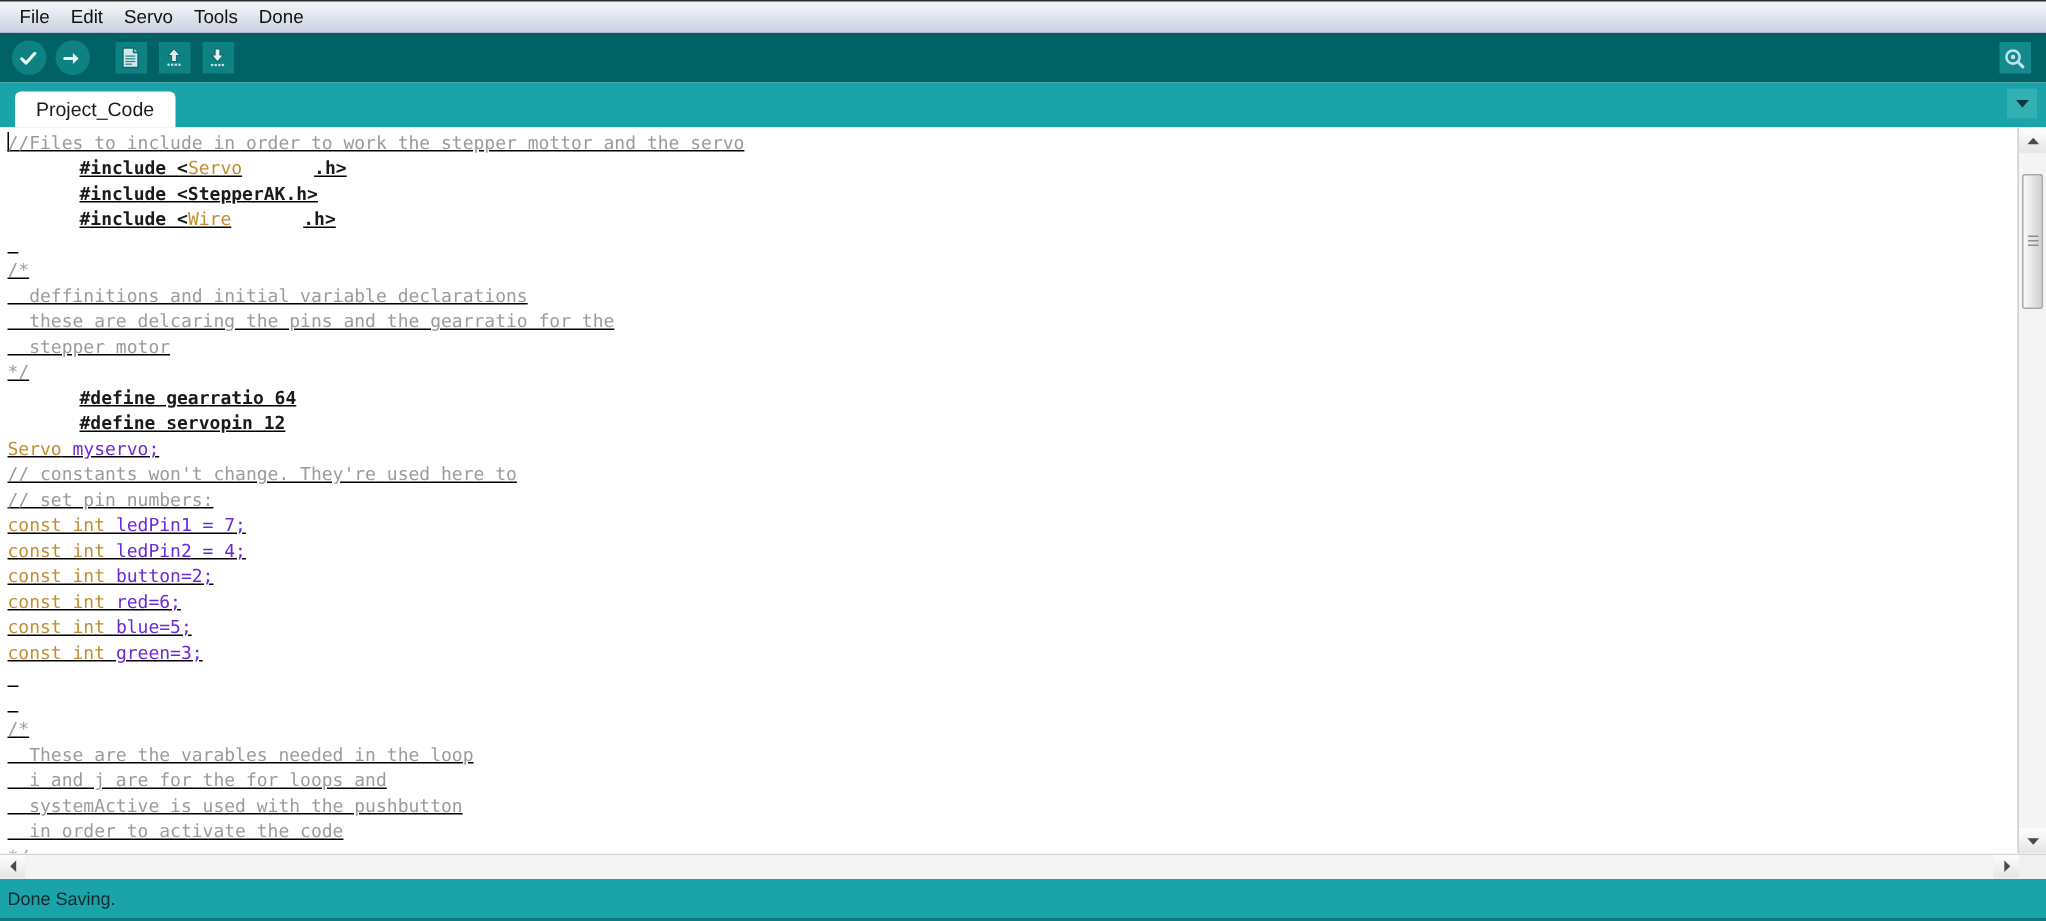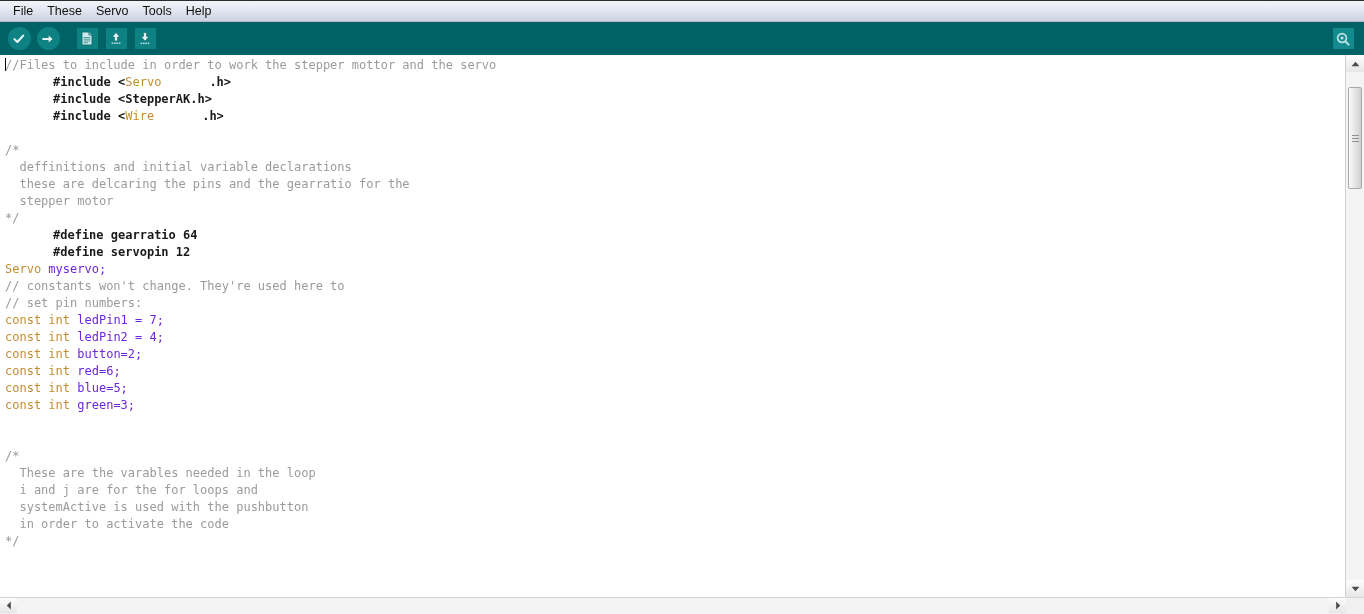--- a/index.html
+++ b/index.html
@@ -124,20 +124,21 @@
     cursor: default;
   }
 
   
   .editor-wrap {
     flex: 1 1 auto;
     position: relative;
     background: #ffffff;
     display: flex;
     overflow: hidden;
+    text-decoration: underline;
   }
   .code-area {
     flex: 1 1 auto;
     position: relative;
     overflow: hidden;
     background: #ffffff;
     padding: 2px 0 0 5px;
     box-sizing: border-box;
   }
   .code {
@@ -229,24 +230,24 @@
   }
   svg { display: block; }
 </style>
 </head>
 <body>
 
 <div id="app">
 
   <div class="menubar">
     <div class="menu-item">File</div>
-    <div class="menu-item">These</div>
+    <div class="menu-item">Edit</div>
     <div class="menu-item">Servo</div>
     <div class="menu-item">Tools</div>
-    <div class="menu-item">Help</div>
+    <div class="menu-item">Done</div>
   </div>
 
   <div class="toolbar">
 
     <div class="tb-btn">
       <div class="tb-round">
         <svg width="14" height="14" viewBox="0 0 14 14">
           <path d="M2.5 7.2 L5.4 10 L11.2 3.6" stroke="#e9f6f6" stroke-width="2.1" fill="none" stroke-linecap="round" stroke-linejoin="round"></path>
         </svg>
       </div>
@@ -312,20 +313,28 @@
       <div class="tb-square">
         <svg width="16" height="16" viewBox="0 0 16 16">
           <circle cx="7" cy="7" r="4.4" fill="none" stroke="#bfe4e5" stroke-width="1.7"></circle>
           <circle cx="7" cy="7" r="1.5" fill="#bfe4e5"></circle>
           <path d="M10.3 10.3 L13.6 13.6" stroke="#bfe4e5" stroke-width="2" stroke-linecap="round"></path>
         </svg>
       </div>
     </div>
   </div>
 
+  <div class="tabbar">
+    <div class="tab">Project_Code</div>
+    <div class="tab-dropdown">
+      <svg width="11" height="8" viewBox="0 0 11 8">
+        <path d="M1 1.6 L9.6 1.6 L5.3 6.6 Z" fill="#063b3d"></path>
+      </svg>
+    </div>
+  </div>
 
   <div class="editor-wrap">
     <div class="code-area">
       <div class="code" id="code-root"><div class="ln"><span class="caret"></span><span class="cmt">//Files to include in order to work the stepper mottor and the servo</span></div><div class="ln"><span class="pre">#include &lt;</span><span class="kw">Servo</span><span class="pre">.h&gt;</span></div><div class="ln"><span class="pre">#include &lt;StepperAK.h&gt;</span></div><div class="ln"><span class="pre">#include &lt;</span><span class="kw">Wire</span><span class="pre">.h&gt;</span></div><div class="ln"><span class="plain"></span>&nbsp;</div><div class="ln"><span class="cmt">/*</span></div><div class="ln"><span class="cmt">  deffinitions and initial variable declarations</span></div><div class="ln"><span class="cmt">  these are delcaring the pins and the gearratio for the</span></div><div class="ln"><span class="cmt">  stepper motor</span></div><div class="ln"><span class="cmt">*/</span></div><div class="ln"><span class="pre">#define gearratio 64</span></div><div class="ln"><span class="pre">#define servopin 12</span></div><div class="ln"><span class="kw">Servo</span><span class="plain"> myservo;</span></div><div class="ln"><span class="cmt">// constants won't change. They're used here to</span></div><div class="ln"><span class="cmt">// set pin numbers:</span></div><div class="ln"><span class="kw">const int</span><span class="plain"> ledPin1 = 7;</span></div><div class="ln"><span class="kw">const int</span><span class="plain"> ledPin2 = 4;</span></div><div class="ln"><span class="kw">const int</span><span class="plain"> button=2;</span></div><div class="ln"><span class="kw">const int</span><span class="plain"> red=6;</span></div><div class="ln"><span class="kw">const int</span><span class="plain"> blue=5;</span></div><div class="ln"><span class="kw">const int</span><span class="plain"> green=3;</span></div><div class="ln"><span class="plain"></span>&nbsp;</div><div class="ln"><span class="plain"></span>&nbsp;</div><div class="ln"><span class="cmt">/*</span></div><div class="ln"><span class="cmt">  These are the varables needed in the loop</span></div><div class="ln"><span class="cmt">  i and j are for the for loops and</span></div><div class="ln"><span class="cmt">  systemActive is used with the pushbutton</span></div><div class="ln"><span class="cmt">  in order to activate the code</span></div><div class="ln"><span class="cmt">*/</span></div></div>
     </div>
 
     <div class="vscroll">
       <div class="sb-arrow">
         <svg width="9" height="6" viewBox="0 0 9 6">
             <path d="M4.5 0.8 L8.4 5.2 L0.6 5.2 Z" fill="#4a4a4a"></path>
@@ -356,14 +365,17 @@
     </div>
     <div class="hs-track"></div>
     <div class="hs-arrow">
       <svg width="6" height="9" viewBox="0 0 6 9">
           <path d="M1.2 0.6 L1.2 8.4 L5.2 4.5 Z" fill="#4a4a4a"></path>
         </svg>
     </div>
     <div class="hs-corner"></div>
   </div>
 
+  <div class="statusbar">
+    <div class="status-text">Done Saving.</div>
+  </div>
 
 </div>
 
 </body></html>

